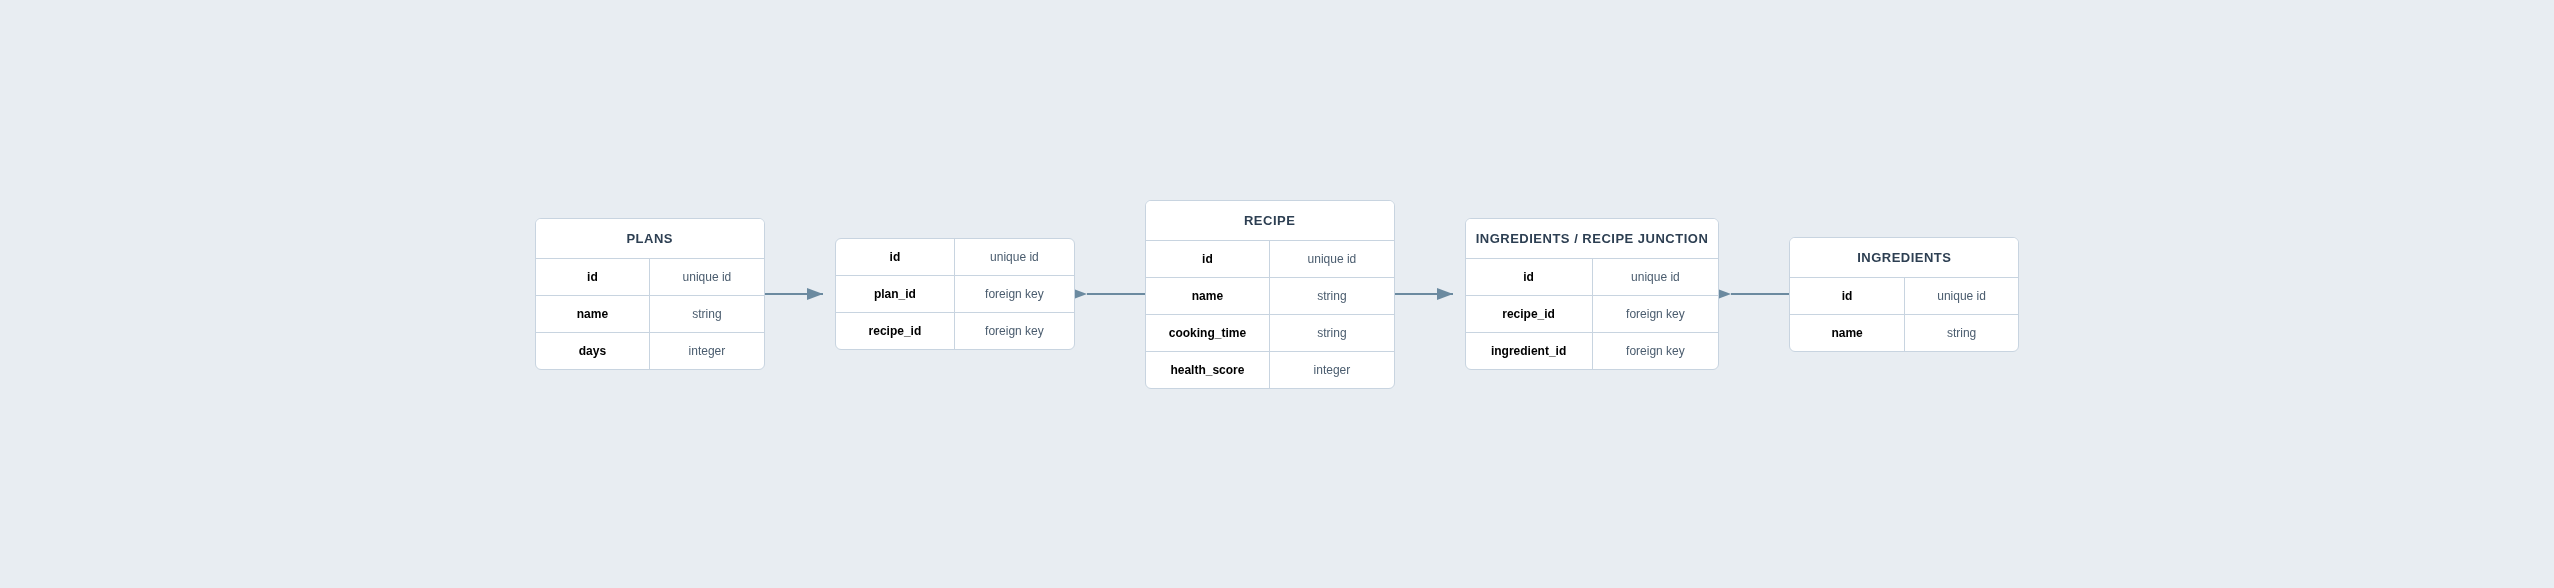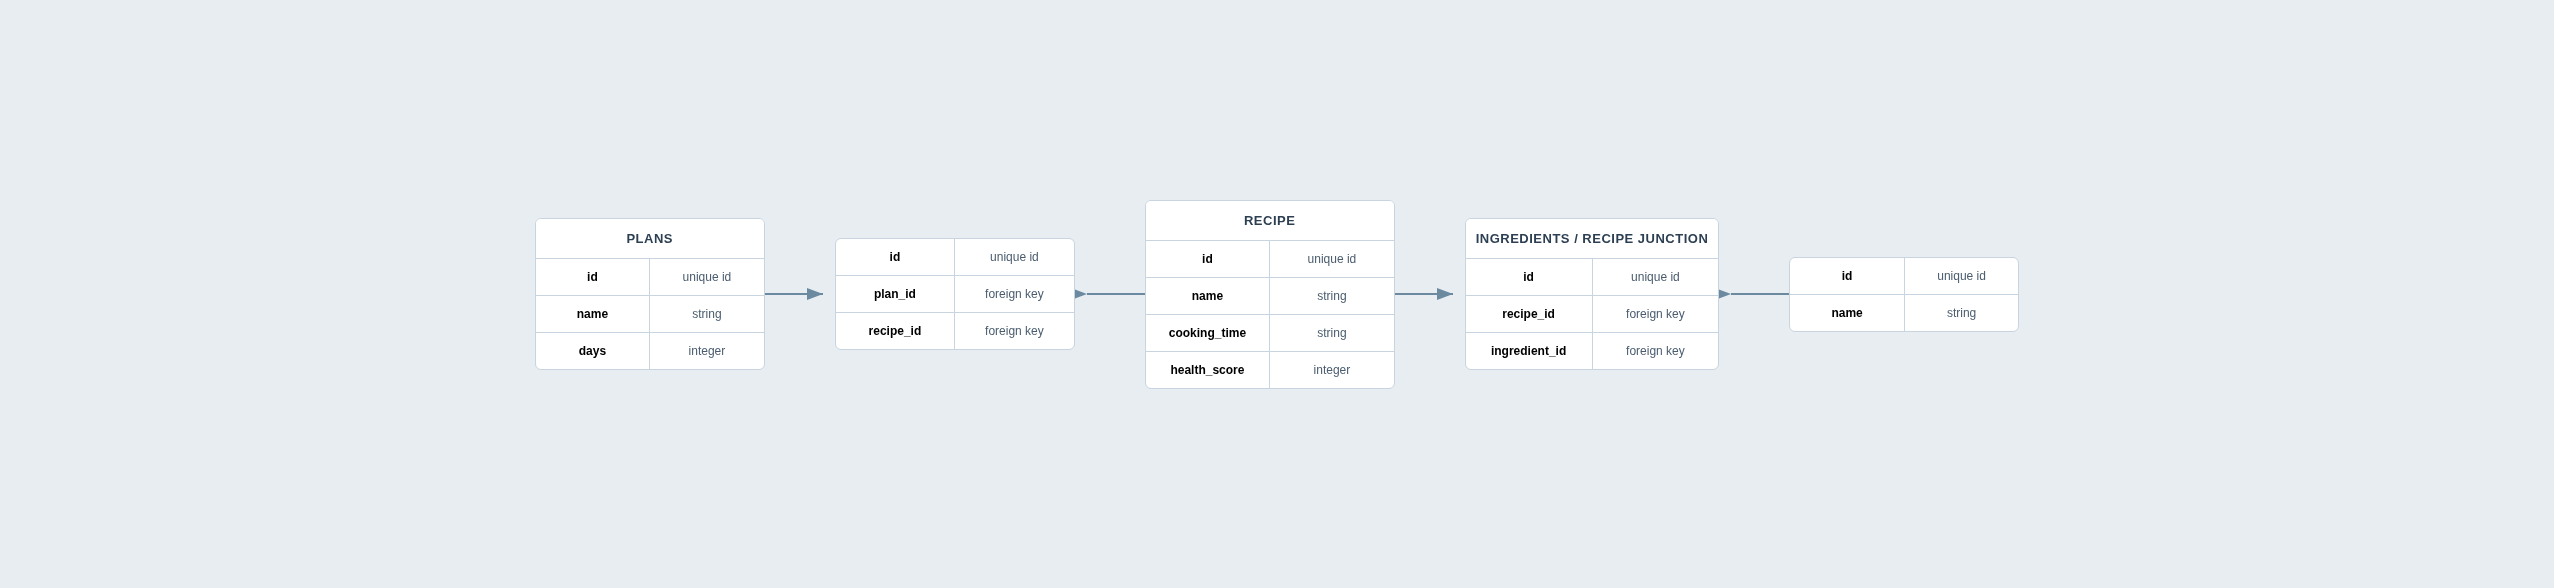--- a/index.html
+++ b/index.html
@@ -196,20 +196,21 @@
       <defs>
         <marker id="arrowhead4" markerWidth="8" markerHeight="6" refX="0" refY="3" orient="auto">
           <polygon points="8 0, 0 3, 8 6" fill="#6b8aa0"></polygon>
         </marker>
       </defs>
       <line x1="70" y1="30" x2="12" y2="30" stroke="#6b8aa0" stroke-width="2" marker-end="url(#arrowhead4)"></line>
     </svg>
   </div>
 
   <div class="table-box table-ingredients">
+    <div class="table-header">INGREDIENTS</div>
     <div class="table-row">
       <div class="cell-key">id</div>
       <div class="cell-val">unique id</div>
     </div>
     <div class="table-row">
       <div class="cell-key">name</div>
       <div class="cell-val">string</div>
     </div>
   </div>
 

